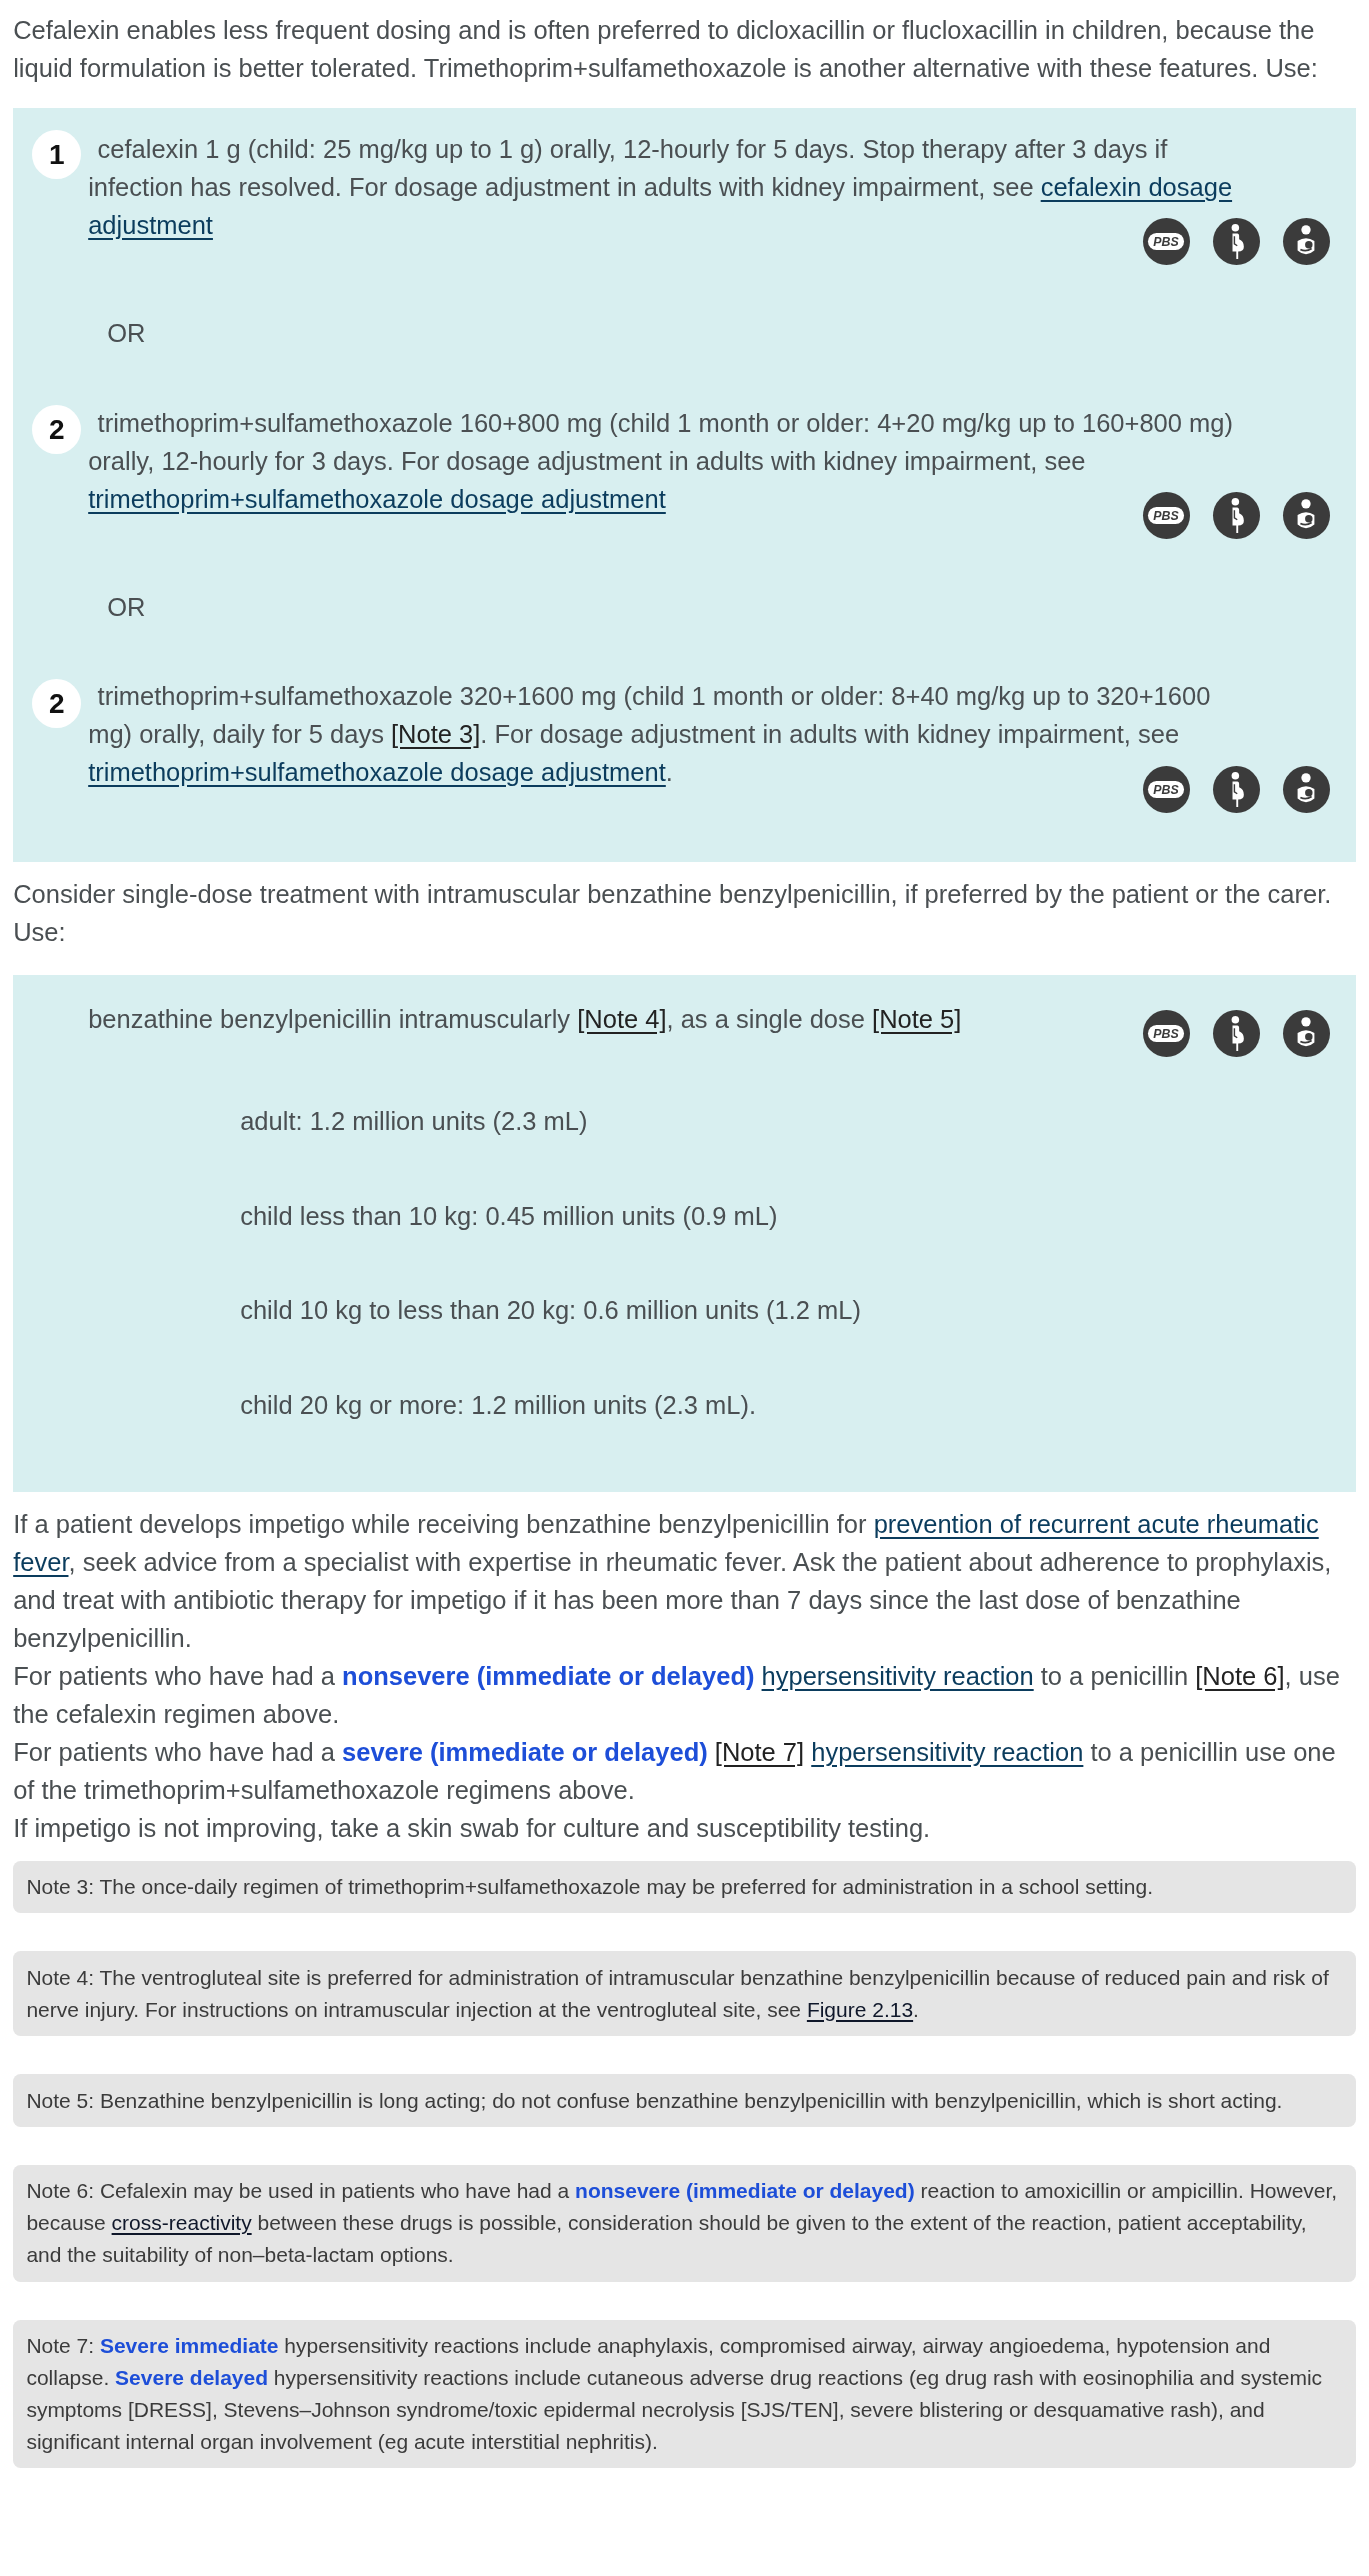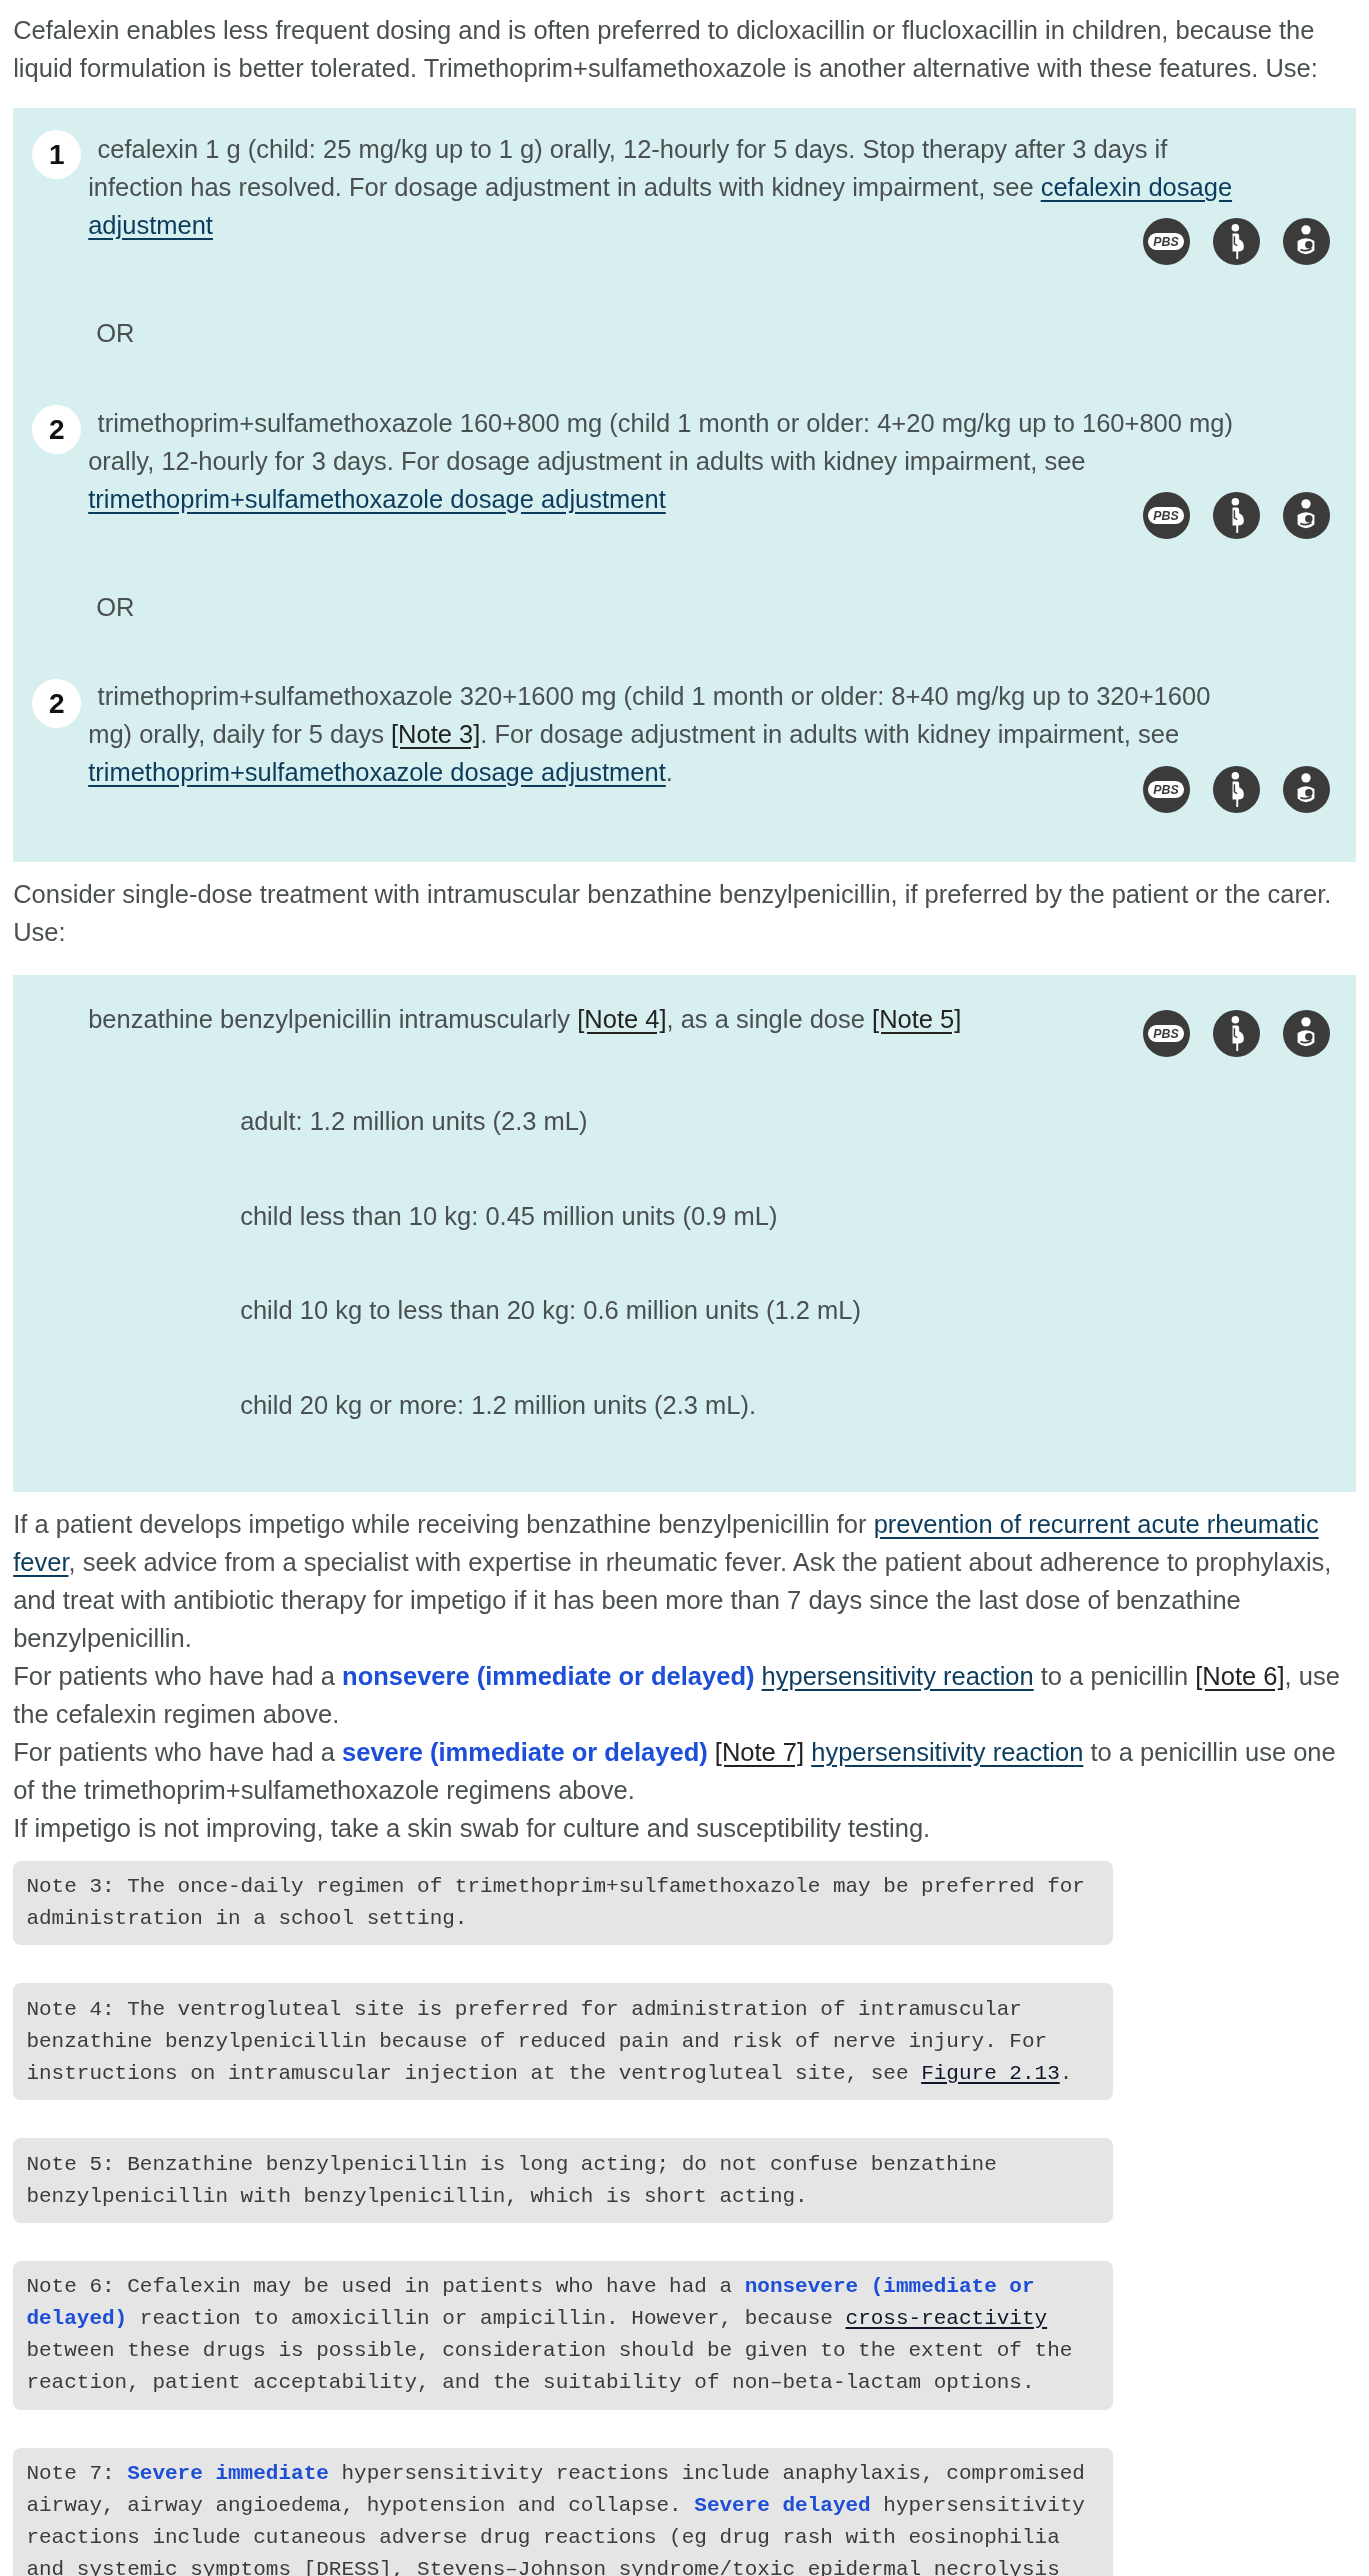--- a/index.html
+++ b/index.html
@@ -37,21 +37,21 @@
     width: 49px; height: 49px;
     border-radius: 50%;
     background: #ffffff;
     color: #111;
     font-weight: bold;
     font-size: 28px;
     line-height: 49px;
     text-align: center;
     left: 19px;
   }
-  .or-text { position: absolute; left: 83px; }
+  .or-text { position: absolute; left: 94px; }
 
   .icon-row {
     position: absolute;
     right: 26.4px;
     display: flex;
     gap: 23px;
   }
   .icon-circle {
     width: 47px; height: 47px;
     border-radius: 50%;
@@ -62,26 +62,25 @@
   #p-consider { margin-top: 13.2px; height: 100px; }
 
   .dose-line { position: absolute; left: 227px; }
 
   .body-para { margin-top: 13.2px; }
   #p-rheum { margin-top: 13.2px; }
 
   .note-box {
     background: #e5e5e5;
     border-radius: 7.6px;
-    width: 1100px;
+    width: 1343px;
     font-size: 21px;
     line-height: 32px;
     color: #3b3b3b;
     padding: 10.4px 13.2px;
-    font-family: Liberation Mono, monospace;
   }
 </style>
 </head>
 <body>
 
 <p id="intro" class="para">Cefalexin enables less frequent dosing and is often preferred to dicloxacillin or flucloxacillin in children, because the liquid formulation is better tolerated. Trimethoprim+sulfamethoxazole is another alternative with these features. Use:</p>
 
 <div id="regimen-box" class="teal-box">
 
   <div class="step-badge" style="top:22px;">1</div>

